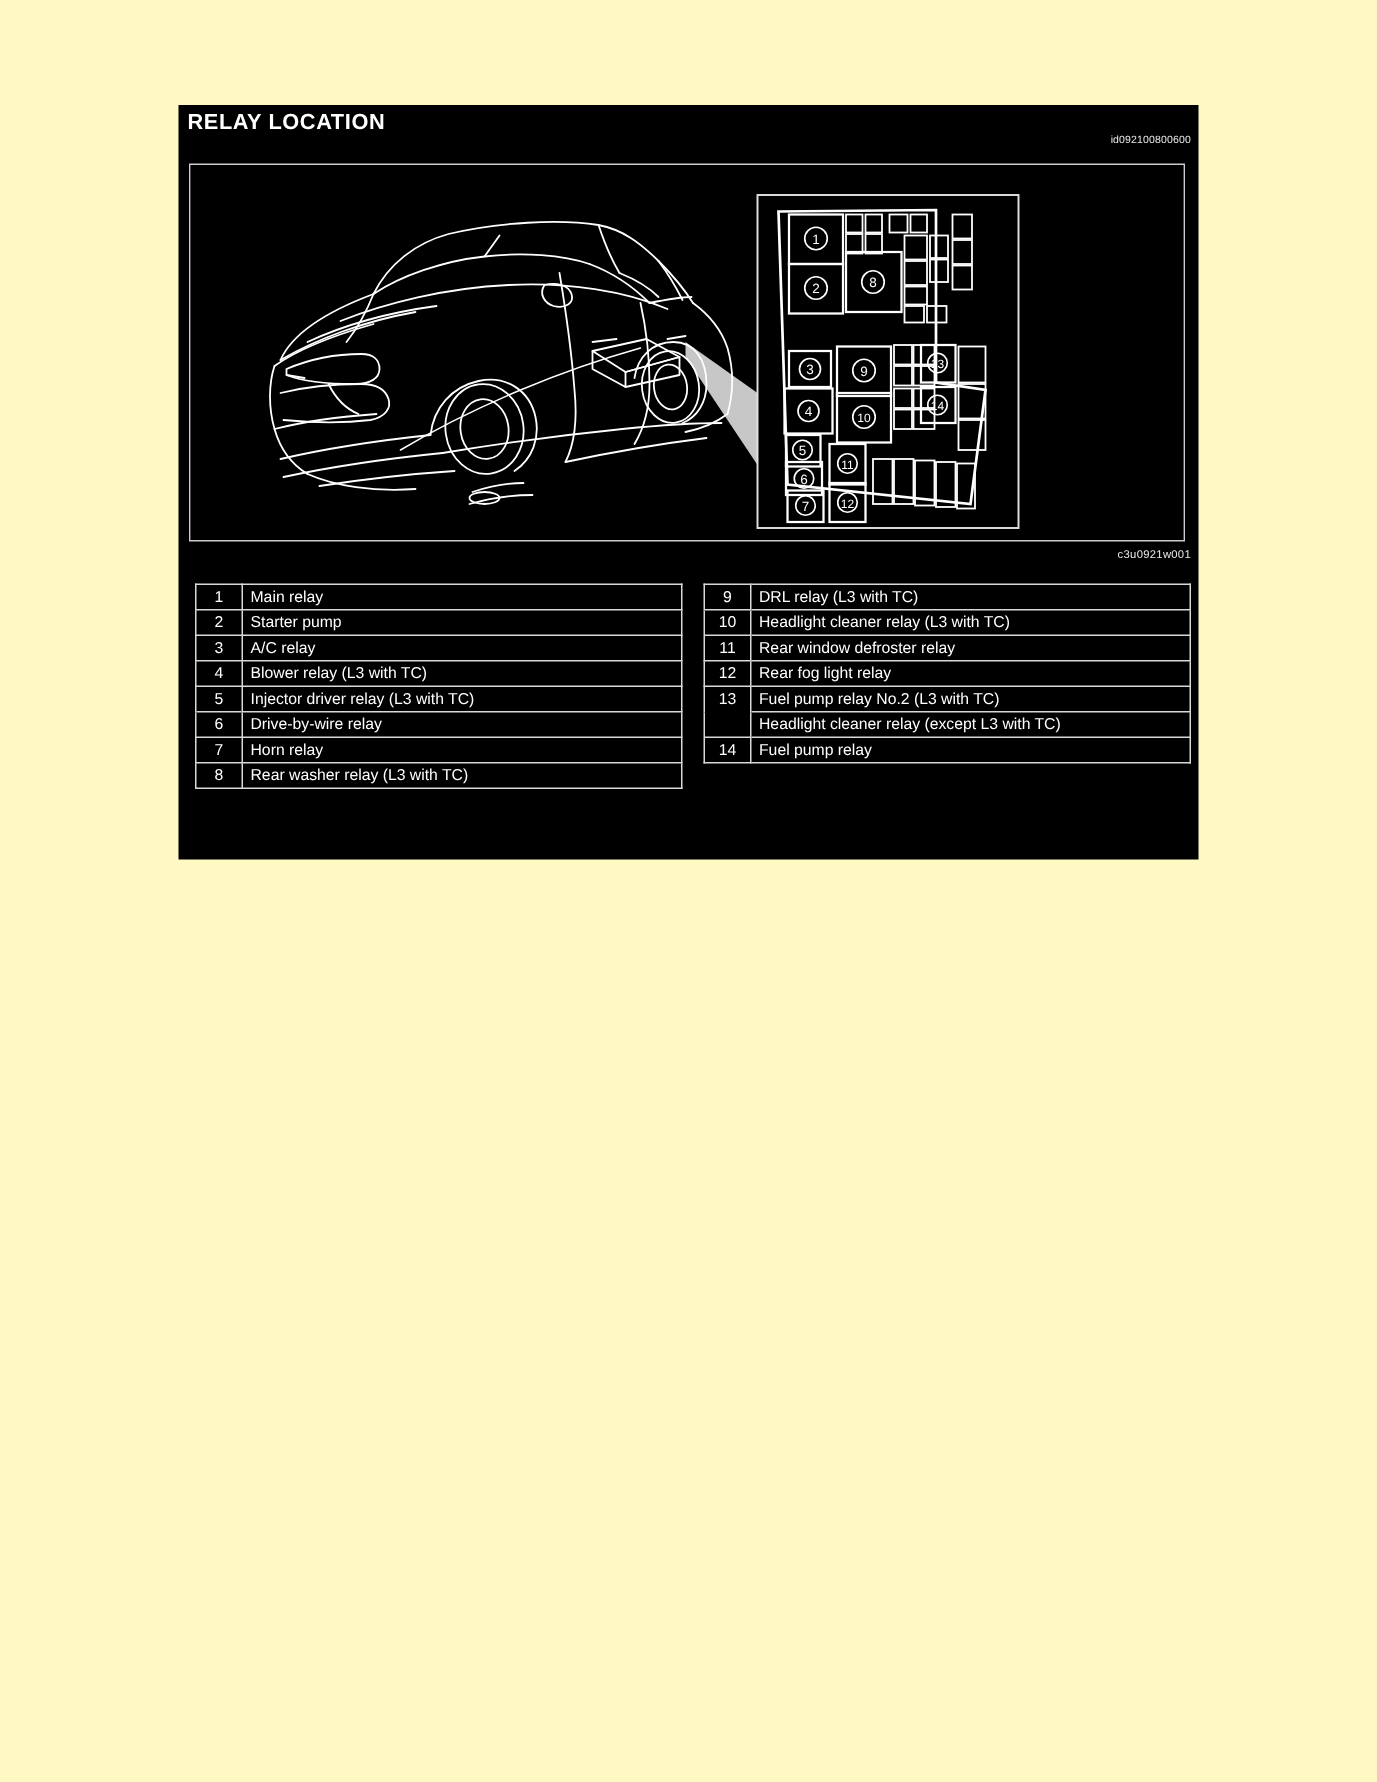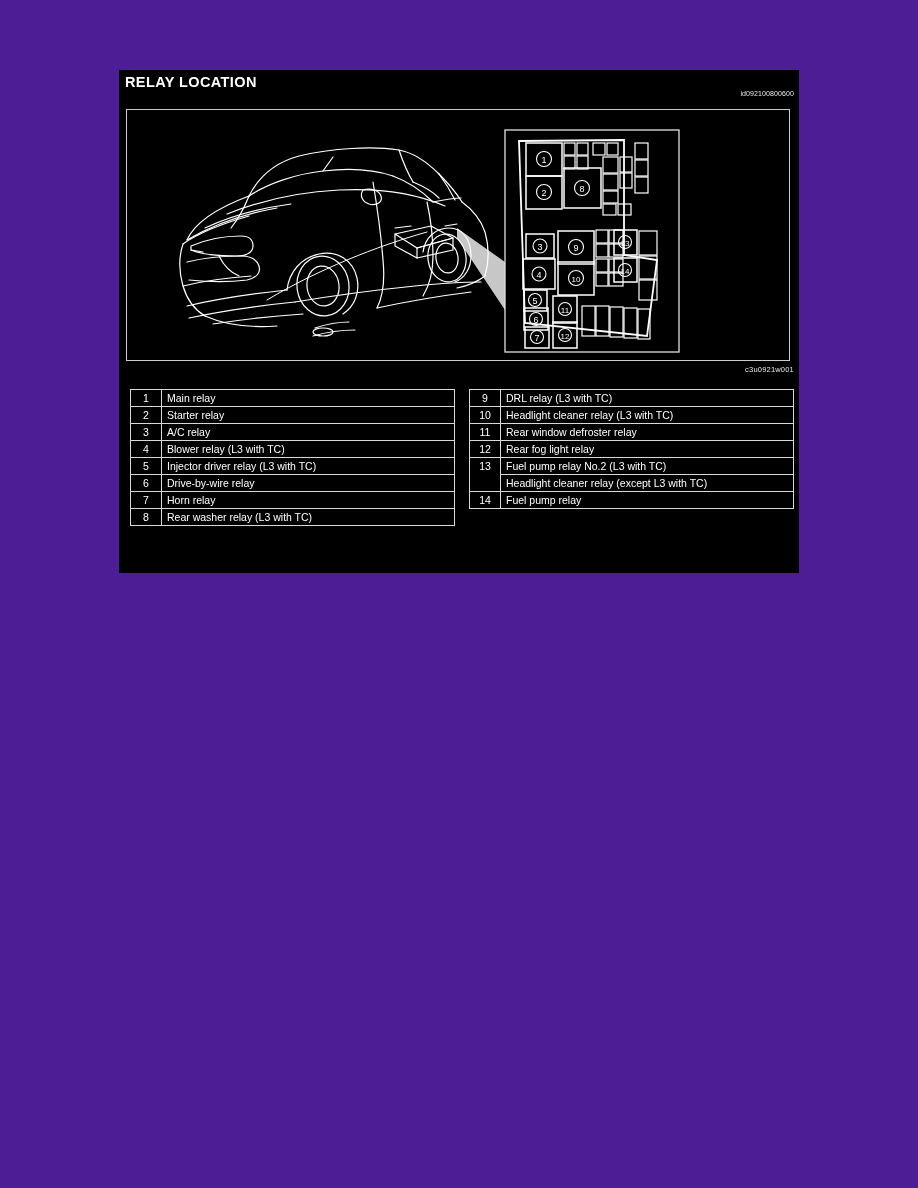--- a/index.html
+++ b/index.html
@@ -7,21 +7,21 @@
     padding: 0;
     background: #ffffff;
     width: 918px;
     height: 1188px;
     font-family: "Liberation Sans", sans-serif;
   }
   #page {
     position: relative;
     width: 918px;
     height: 1188px;
-    background: #4c1d95;
+    background: #fef9c3;
     overflow: hidden;
   }
   
   #sheet {
     position: absolute;
     left: 119px;
     top: 70px;
     width: 680px;
     height: 503px;
     background: #000000;
@@ -316,21 +316,21 @@
     <div class="fig-code">c3u0921w001</div>
 
     <table class="rtable" id="table-left">
       <tbody>
         <tr>
           <td class="num">1</td>
           <td>Main relay</td>
         </tr>
         <tr>
           <td class="num">2</td>
-          <td>Starter relay</td>
+          <td>Starter pump</td>
         </tr>
         <tr>
           <td class="num">3</td>
           <td>A/C relay</td>
         </tr>
         <tr>
           <td class="num">4</td>
           <td>Blower relay (L3 with TC)</td>
         </tr>
         <tr>

